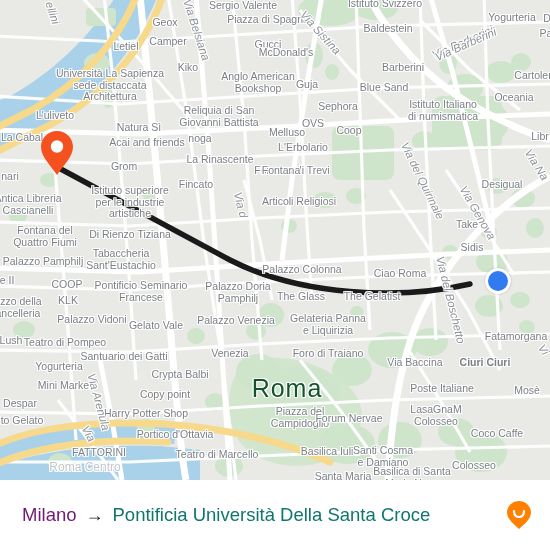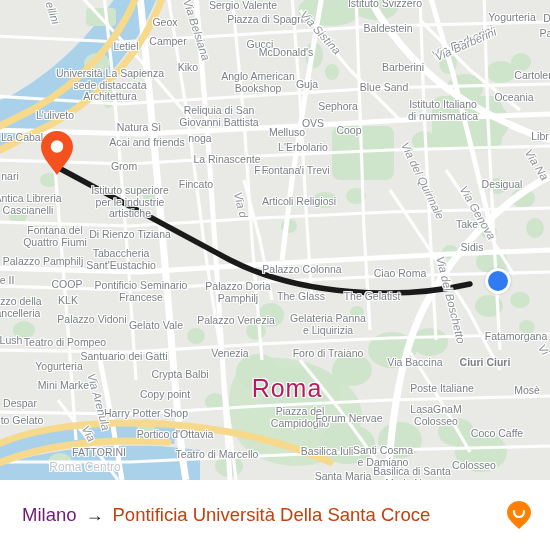--- a/index.html
+++ b/index.html
@@ -32,21 +32,21 @@
       1px 1px 0 rgba(255,255,255,.9), -1px -1px 0 rgba(255,255,255,.9),
       1px -1px 0 rgba(255,255,255,.9), -1px 1px 0 rgba(255,255,255,.9);
     pointer-events:none;
   }
   .maplabel.street{
     color:#8d9298;
     font-size:11.5px;
     font-style:italic;
   }
   .maplabel.city{
-    color:#be185d;
+    color:#14532d;
     font-size:25px;
     letter-spacing:1px;
   }
   .maplabel.place{
     color:#b6bbc0;
     font-size:12px;
   }
 
   
   #attrib{
@@ -97,21 +97,21 @@
     background:#ffffff;
     display:flex;align-items:center;
   }
   #route-summary{
     display:flex;align-items:baseline;
     margin-left:22px;
     white-space:nowrap;
   }
   #origin{font-size:18.5px;color:#701a75;}
   #arrow{font-size:18px;color:#1b1b1b;margin:0 9px;}
-  #destination{font-size:18.5px;color:#c2410c;}
+  #destination{font-size:18.5px;color:#0f766e;}
   #brand{
     position:absolute;right:18px;top:50%;
     transform:translateY(-50%);
     display:flex;align-items:center;
   }
   #brand-word{
     font-size:25px;font-weight:bold;color:#1a1a1a;
     letter-spacing:-.4px;margin-left:2px;
   }
 </style>
@@ -245,21 +245,21 @@
 
     <div id="labels">
         <div class="maplabel" style="left: 243px; top: 6px;">Sergio Valente</div>
         <div class="maplabel" style="left: 268px; top: 20px;">Piazza di Spagna</div>
         <div class="maplabel" style="left: 385px; top: 4px;">Istituto Svizzero</div>
         <div class="maplabel" style="left: 512px; top: 18px;">Yogurteria</div>
         <div class="maplabel" style="left: 547px; top: 19px;">D</div>
         <div class="maplabel" style="left: 165px; top: 23px;">Geox</div>
         <div class="maplabel" style="left: 126px; top: 47px;">Letiel</div>
         <div class="maplabel" style="left: 168px; top: 42px;">Camper</div>
-        <div class="maplabel" style="left: 244px; top: 45px; padding-left: 32px;">Gucci</div>
+        <div class="maplabel" style="left: 252px; top: 45px; padding-left: 32px;">Gucci</div>
         <div class="maplabel" style="left: 286px; top: 53px;">McDonald's</div>
         <div class="maplabel" style="left: 388px; top: 29px;">Baldestein</div>
         <div class="maplabel" style="left: 546px; top: 34px;">Pa</div>
         <div class="maplabel" style="left: 403px; top: 68px;">Barberini</div>
         <div class="maplabel" style="left: 188px; top: 68px;">Kiko</div>
         <div class="maplabel" style="left: 258px; top: 82px;">Anglo American
 Bookshop</div>
         <div class="maplabel" style="left: 307px; top: 85px;">Guja</div>
         <div class="maplabel" style="left: 384px; top: 88px;">Blue Sand</div>
         <div class="maplabel" style="left: 533px; top: 76px;">Cartoler</div>
@@ -275,36 +275,36 @@
         <div class="maplabel" style="left: 139px; top: 128px;">Natura Sì</div>
         <div class="maplabel" style="left: 313px; top: 124px;">OVS</div>
         <div class="maplabel" style="left: 287px; top: 133px;">Melluso</div>
         <div class="maplabel" style="left: 349px; top: 131px;">Coop</div>
         <div class="maplabel" style="left: 200px; top: 139px;">noga</div>
         <div class="maplabel" style="left: 147px; top: 143px;">Acai and friends</div>
         <div class="maplabel" style="left: 303px; top: 148px;">L'Erbolario</div>
         <div class="maplabel" style="left: 540px; top: 137px;">Libr</div>
         <div class="maplabel" style="left: 22px; top: 138px;">La Cabal</div>
         <div class="maplabel" style="left: 55px; top: 116px;">L'uliveto</div>
-        <div class="maplabel" style="left: 227px; top: 160px;">La Rinascente</div>
+        <div class="maplabel" style="left: 220px; top: 160px;">La Rinascente</div>
         <div class="maplabel" style="left: 124px; top: 167px;">Grom</div>
         <div class="maplabel" style="left: 292px; top: 171px;">Fontana di Trevi</div>
         <div class="maplabel" style="left: 281px; top: 171px;">Fontana</div>
         <div class="maplabel" style="left: 10px; top: 177px;">nari</div>
         <div class="maplabel" style="left: 196px; top: 185px;">Fincato</div>
         <div class="maplabel" style="left: 502px; top: 185px;">Desigual</div>
         <div class="maplabel" style="left: 130px; top: 202px;">Istituto superiore
 per le industrie
 artistiche</div>
         <div class="maplabel" style="left: 299px; top: 202px;">Articoli Religiosi</div>
         <div class="maplabel" style="left: 28px; top: 204px;">Antica Libreria
 Cascianelli</div>
         <div class="maplabel" style="left: 130px; top: 235px;">Di Rienzo Tiziana</div>
         <div class="maplabel" style="left: 467px; top: 225px;">Take</div>
-        <div class="maplabel" style="left: 45px; top: 236px; margin-left: 10px;">Fontana del
+        <div class="maplabel" style="left: 45px; top: 236px;">Fontana del
 Quattro Fiumi</div>
         <div class="maplabel" style="left: 121px; top: 259px;">Tabaccheria
 Sant'Eustachio</div>
         <div class="maplabel" style="left: 472px; top: 248px;">Sidis</div>
         <div class="maplabel" style="left: 43px; top: 262px;">Palazzo Pamphilj</div>
         <div class="maplabel" style="left: 302px; top: 270px;">Palazzo Colonna</div>
         <div class="maplabel" style="left: 400px; top: 274px;">Ciao Roma</div>
         <div class="maplabel" style="left: 141px; top: 291px;">Pontificio Seminario
 Francese</div>
         <div class="maplabel" style="left: 238px; top: 292px;">Palazzo Doria

